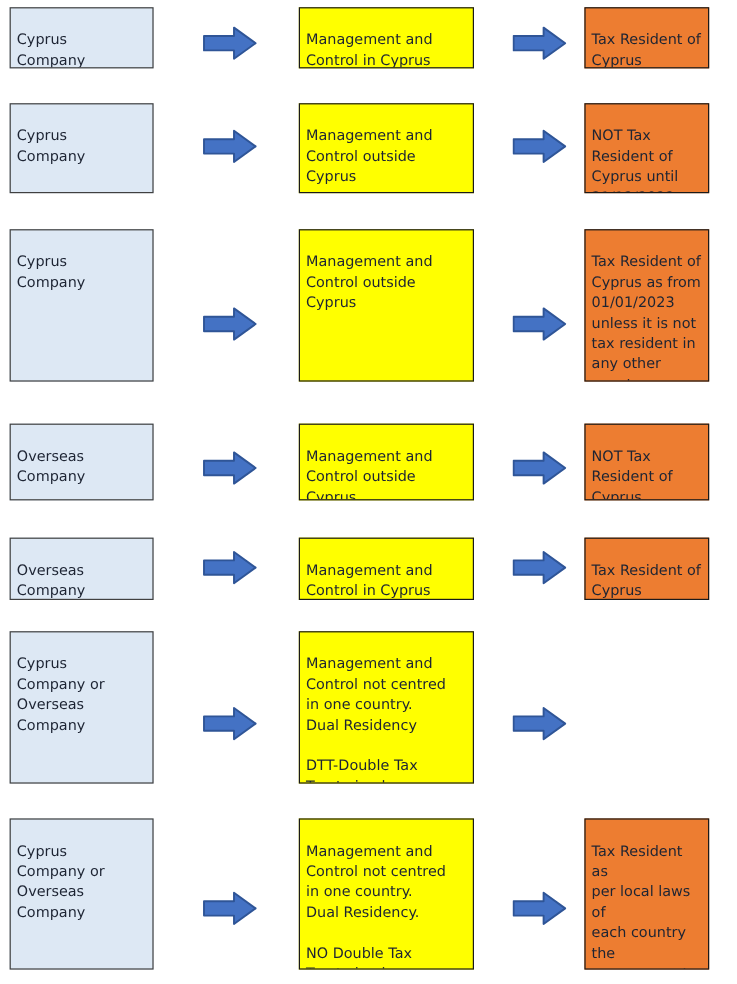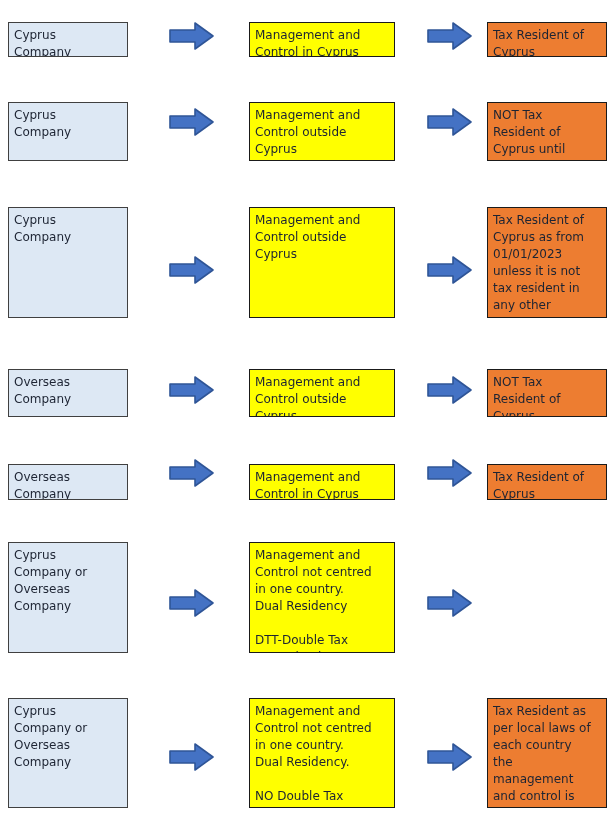--- a/index.html
+++ b/index.html
@@ -7,29 +7,29 @@
     position:relative;
     width:614px; height:820px;
     background:var(--page-bg, #ffffff);
     font-family:"DejaVu Sans", sans-serif;
     font-size:12px;
     line-height:17px;
     color:var(--text, #1d2433);
   }
   .row { position:absolute; left:0; width:614px; }
   .box {
-    position:absolute; top:16px; bottom:0;
+    position:absolute; top:0; bottom:0;
     box-sizing:border-box;
-    padding:4px 5px;
+    padding:18px 5px;
     white-space:pre-line;
     overflow:hidden;
   }
   .box.left  { left:8px;   width:120px; background:var(--source-fill, #dde8f4);    border:1px solid var(--source-border, #404040); }
   .box.mid   { left:249px; width:146px; background:var(--condition-fill, #ffff00); border:1px solid var(--condition-border, #1a1a1a); }
-  .box.right { left:487px; width:120px; background:var(--result-fill, #ed7d31);    border:1px solid var(--result-border, #1a1a1a); }
+  .box.right { left:487px; width:104px; background:var(--result-fill, #ed7d31);    border:1px solid var(--result-border, #1a1a1a); }
   .arrow { position:absolute; width:46px; height:30px; }
   .arrow polygon {
     fill:var(--arrow-fill, #4472c4);
     stroke:var(--arrow-stroke, #2f5597);
     stroke-width:1.6;
     stroke-linejoin:round;
   }
   .arrow.a1 { left:169px; }
   .arrow.a2 { left:427px; }
   .r1 { top:6px;   height:51px;  } .r1 .arrow { top:15px; }

